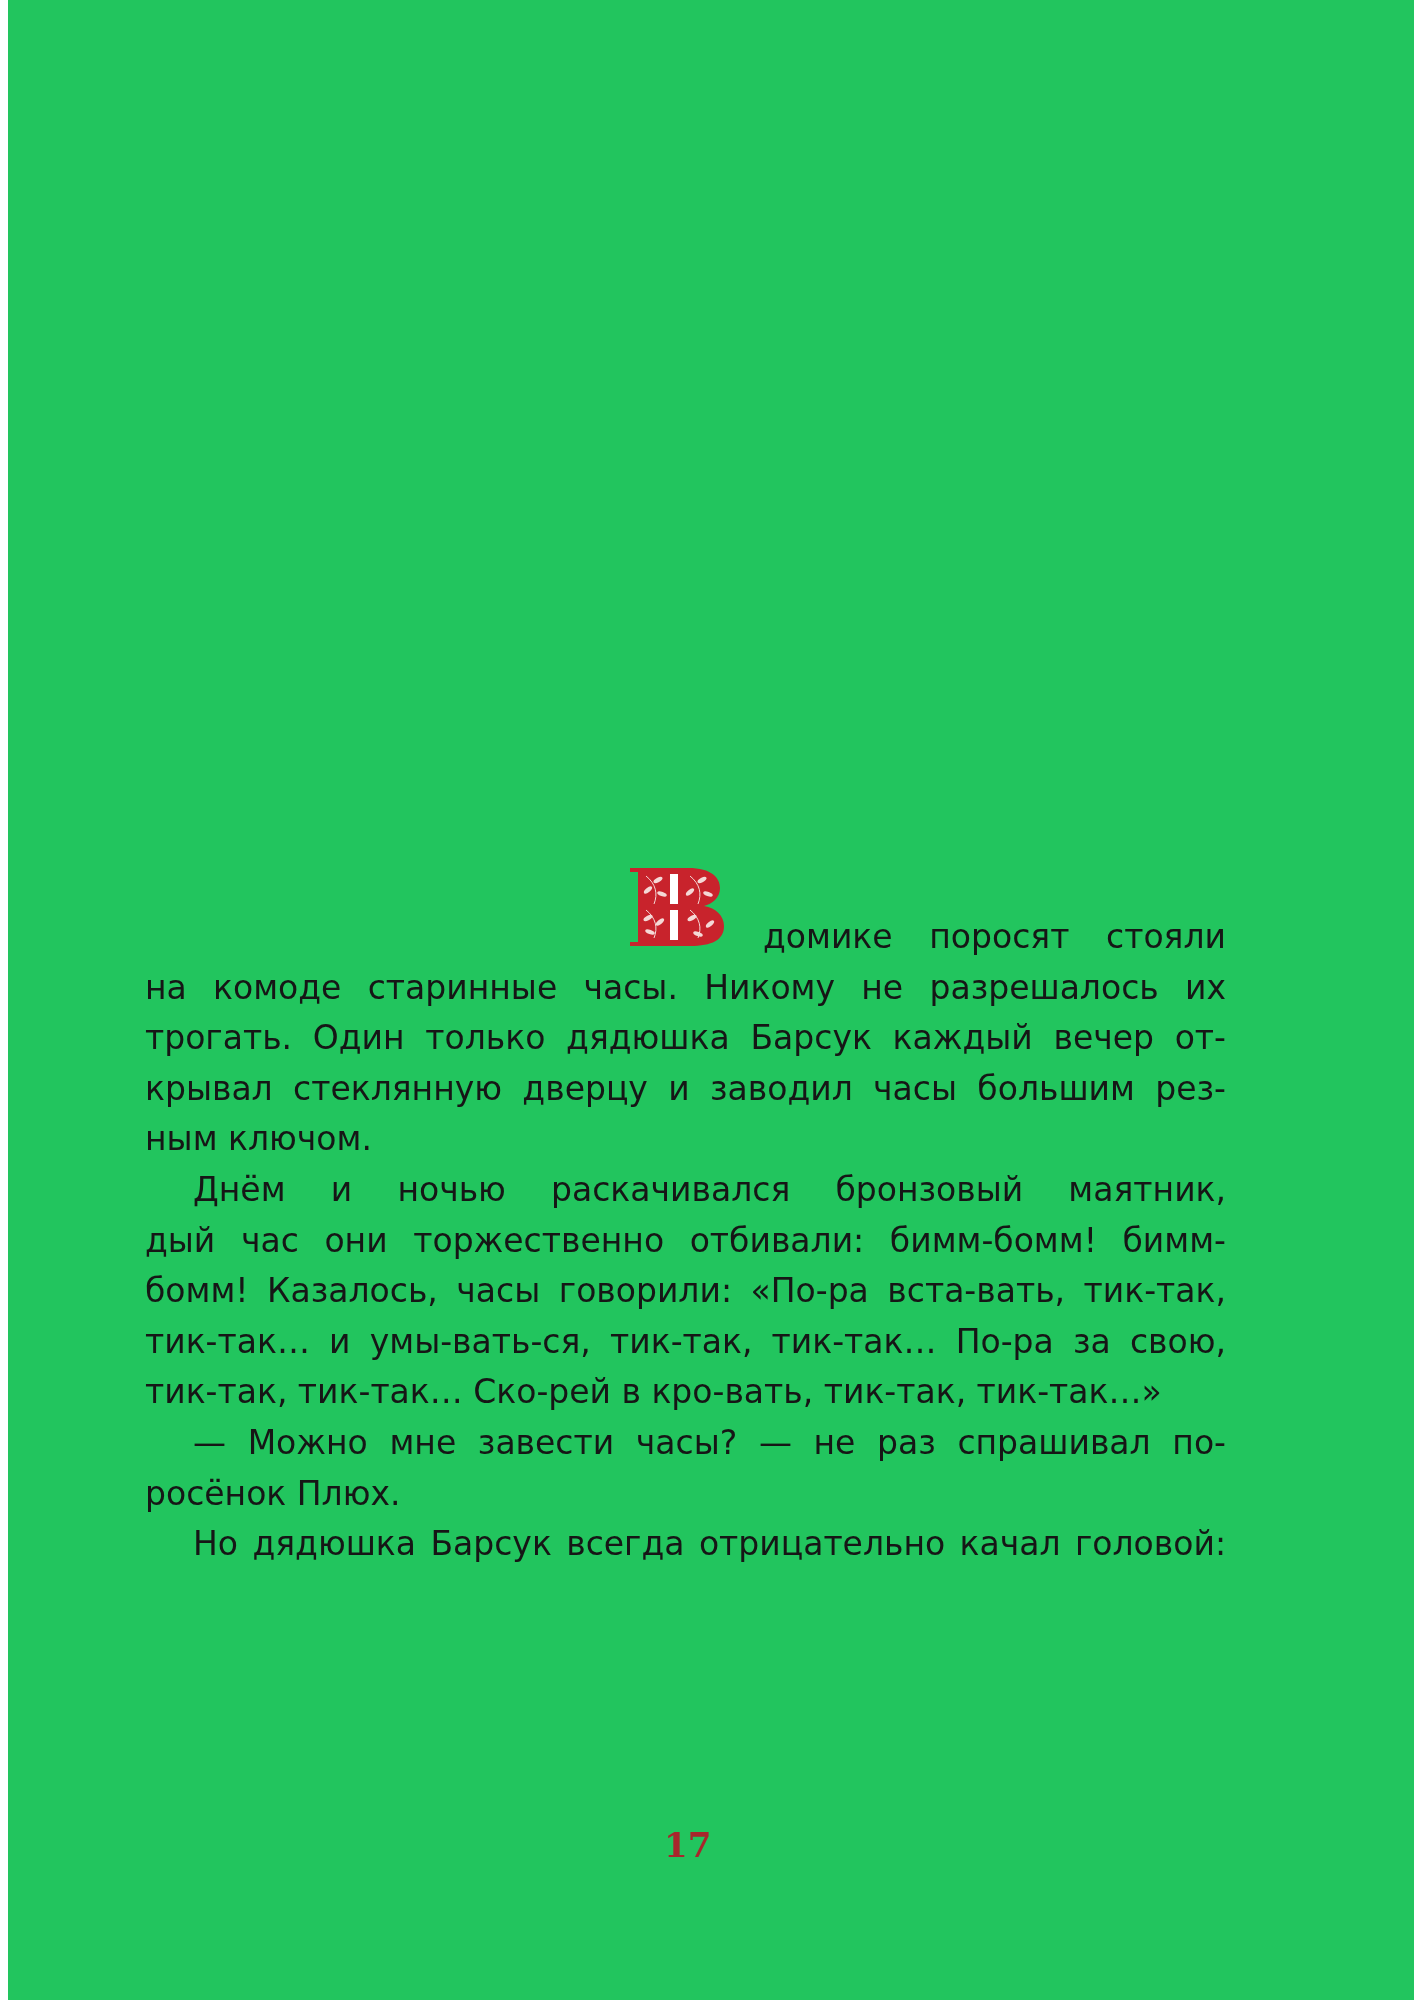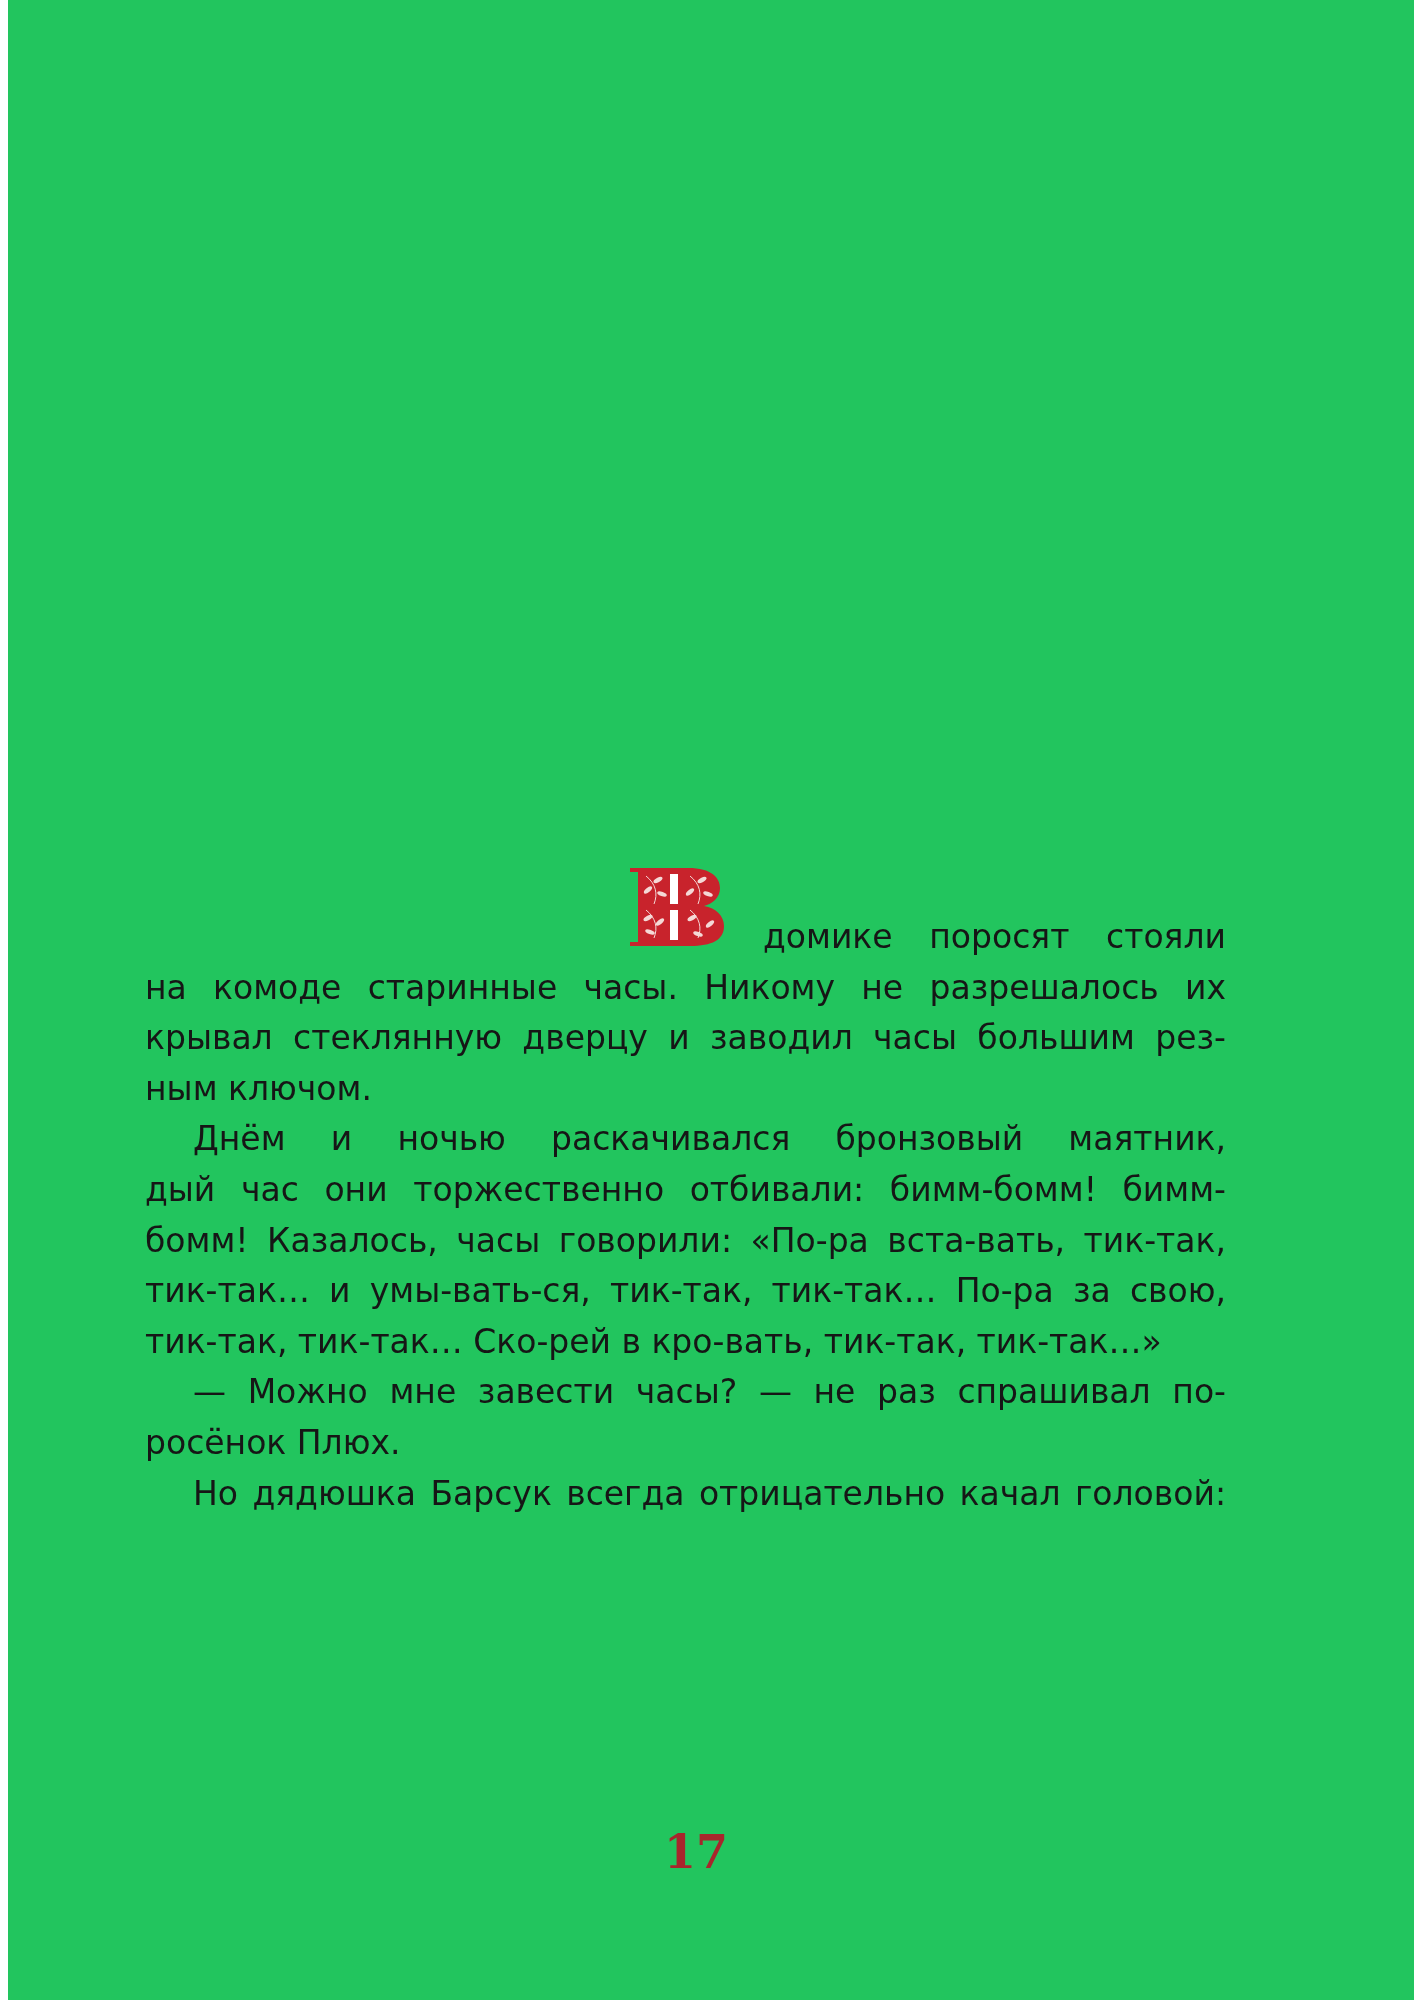--- a/index.html
+++ b/index.html
@@ -54,21 +54,21 @@
       top: 866px;
       width: 98px;
       height: 82px;
     }
     .page-number {
       position: absolute;
       left: 656px;
       top: 1825px;
       width: 46px;
       font-family: "DejaVu Serif", "Liberation Serif", serif;
-      font-size: 46px;
+      font-size: 34px;
       color: #a8262c;
       font-weight: bold;
     }
   </style>
 </head>
 <body>
 
 <div class="page">
 
   <div class="drop-cap">
@@ -100,20 +100,21 @@
         <ellipse cx="70" cy="68" rx="5" ry="2.2" transform="rotate(20 70 68)"></ellipse>
       </g>
     </svg>
   </div>
 
   <div class="text-block">
 
     <div>
       <div class="line first">домике поросят стояли</div>
       <div class="line">на комоде старинные часы. Никому не разрешалось их</div>
+      <div class="line">трогать. Один только дядюшка Барсук каждый вечер от-</div>
       <div class="line">крывал стеклянную дверцу и заводил часы большим рез-</div>
       <div class="line last">ным ключом.</div>
     </div>
 
     <div>
       <div class="line indent">Днём и ночью раскачивался бронзовый маятник,</div>
       <div class="line">дый час они торжественно отбивали: бимм-бомм! бимм-</div>
       <div class="line">бомм! Казалось, часы говорили: «По-ра вста-вать, тик-так,</div>
       <div class="line">тик-так… и умы-вать-ся, тик-так, тик-так… По-ра за свою,</div>
       <div class="line last">тик-так, тик-так… Ско-рей в кро-вать, тик-так, тик-так…»</div>

